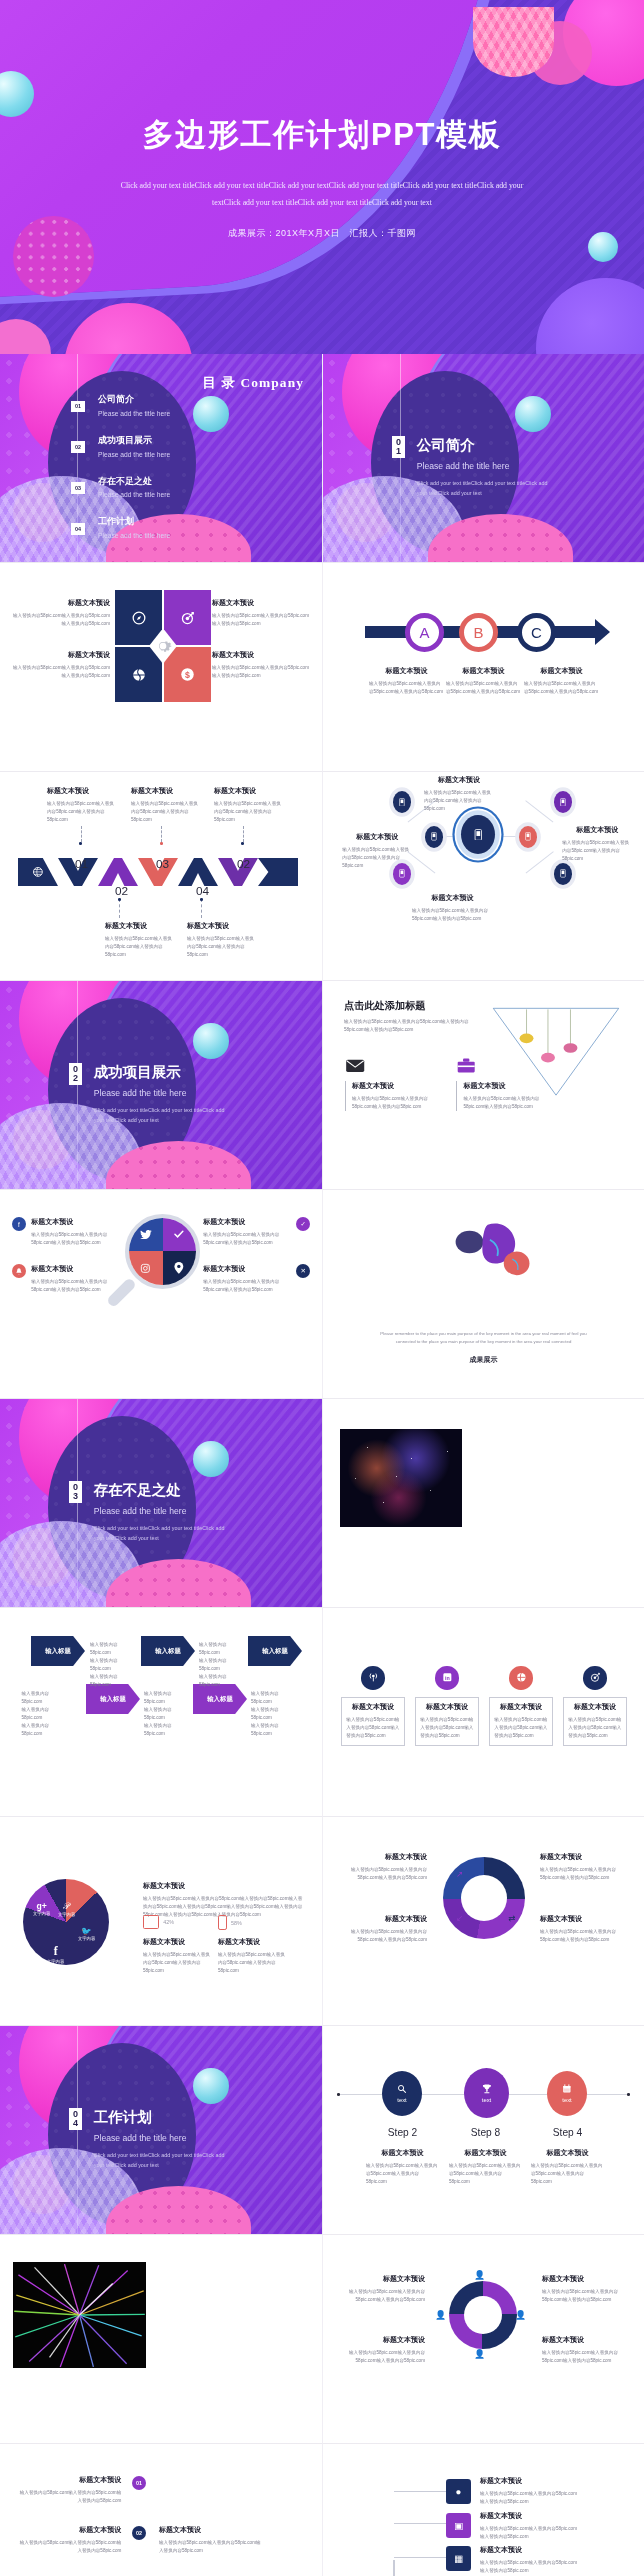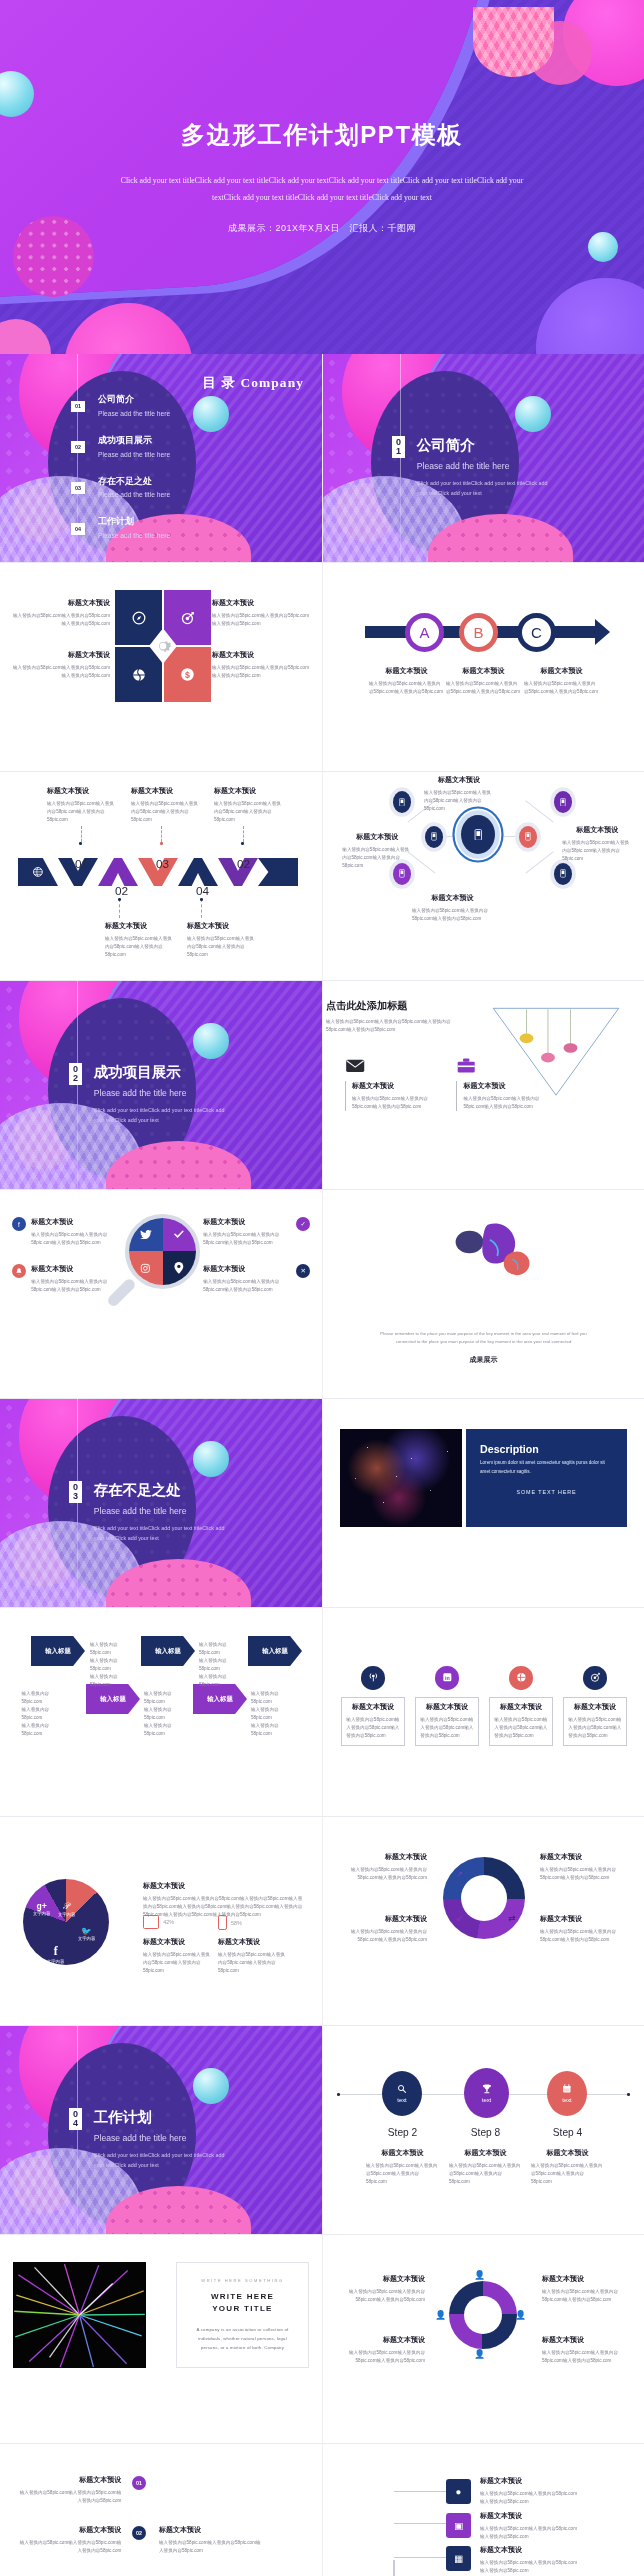--- a/index.html
+++ b/index.html
@@ -116,21 +116,21 @@
     background: radial-gradient(circle at 40% 32%, #a06bff, #7d45f0); }
   .cover-teal-r { position: absolute; right: 4%; bottom: 26%; width: 30px; height: 30px; border-radius: 50%;
     background: radial-gradient(circle at 35% 28%, #eafcff, #84dcee 58%, #4cbcd4); }
 
   .cover-year {
     font-family: "Liberation Serif", "DejaVu Serif", serif;
     font-size: 58px; letter-spacing: 4.3px; line-height: 1;
     color: transparent; -webkit-text-stroke: 1.1px #fff;
     text-shadow: 0 0 0 transparent; margin-bottom: 14px;
   }
-  .cover-title { font-size: 24px; font-weight: 700; letter-spacing: 1.6px; margin-bottom: 22.5px; }
+  .cover-title { font-size: 31px; font-weight: 700; letter-spacing: 1.6px; margin-bottom: 22.5px; }
   .cover-sub { font-size: 7.8px; line-height: 2.1; max-width: 419px; color: #f2e9ff;
                font-family: "Liberation Serif", serif; }
   .cover-meta { margin-top: 16px; font-size: 9px; letter-spacing: 0.5px; color: #f3ebff; }
 
   
   .toc-head { position: absolute; right: 18px; top: 20.4px; color: #fff; font-size: 13.4px; font-weight: 700;
               letter-spacing: 1.1px; font-family: "Liberation Serif", serif; }
   .toc-list { position: absolute; left: 71px; top: 39px; width: 177px; }
   .toc-row { display: flex; align-items: flex-start; margin-bottom: 17px; }
   .toc-num { width: 14px; height: 11.8px; background: #fff; color: #2a2350; font-size: 5.4px; font-weight: 700;
@@ -589,21 +589,21 @@
         </div>
       <div>
         <div class="sec-t">成功项目展示</div>
         <div class="sec-s">Please add the title here</div>
         <div class="sec-b">Click add your text titleClick add your text titleClick add your textClick add your text</div>
       </div>
     </div>
   </div>
 
   <div class="slide half r">
-    <div style="position:absolute;left:3px;top:18px;width:134px;">
+    <div style="position:absolute;left:21px;top:18px;width:134px;">
       <div style="font-size:10.2px;font-weight:700;color:#1c1c28;margin-bottom:5.4px;">点击此处添加标题</div>
       <div class="h-b">输入替换内容58pic.com输入替换内容58pic.com输入替换内容58pic.com输入替换内容58pic.com</div>
     </div>
     <div class="tri-frame">
       <svg viewBox="0 0 250 175">
         <polygon points="8,6 242,6 125,168" fill="none" stroke="#4a7fb8" stroke-width="1.2"></polygon>
         <line x1="70" y1="8" x2="70" y2="56" stroke="#93a37d" stroke-width="1.2"></line>
         <line x1="110" y1="8" x2="110" y2="92" stroke="#93a37d" stroke-width="1.2"></line>
         <line x1="152" y1="8" x2="152" y2="74" stroke="#93a37d" stroke-width="1.2"></line>
         <ellipse cx="70" cy="62" rx="13" ry="9" fill="#e8c33b"></ellipse>
@@ -738,25 +738,20 @@
 
   <div class="slide half r">
     <div class="space-img">
       <div class="star" style="left:22%;top:18%;width:1.1px;height:1.1px;"></div>
       <div class="star" style="left:58%;top:30%;width:1.1px;height:1.1px;"></div>
       <div class="star" style="left:74%;top:62%;width:0.8px;height:0.8px;"></div>
       <div class="star" style="left:35%;top:74%;width:1.1px;height:1.1px;"></div>
       <div class="star" style="left:12%;top:50%;width:0.8px;height:0.8px;"></div>
       <div class="star" style="left:88%;top:22%;width:1.1px;height:1.1px;"></div>
       <div class="star" style="left:46%;top:48%;width:1.3px;height:1.3px;"></div>
-    </div>
-    <div class="desc-panel">
-      <div class="desc-h">Description</div>
-      <div class="desc-p">Lorem ipsum dolor sit amet consectetur sagitis purus dolor sit amet consectetur sagitis.</div>
-      <div class="desc-tag">SOME TEXT HERE</div>
     </div>
   </div>
 
   <div class="slide half">
     <div style="position:absolute;left:31px;top:28px;" class="ibanner">
         <span>输入标题</span>
       </div>
     <div style="position:absolute;left:141px;top:28px;" class="ibanner">
         <span>输入标题</span>
       </div>
@@ -1007,28 +1002,20 @@
           <line x1="124" y1="99" x2="88" y2="196" stroke="#c23df0"></line>
           <line x1="124" y1="99" x2="30" y2="186" stroke="#b04ef0"></line>
           <line x1="124" y1="99" x2="4" y2="140" stroke="#3ee5a4"></line>
           <line x1="124" y1="99" x2="2" y2="92" stroke="#8ce84b"></line>
           <line x1="124" y1="99" x2="6" y2="62" stroke="#e5d23c"></line>
           <line x1="124" y1="99" x2="68" y2="178" stroke="#e8e8e8"></line>
           <line x1="124" y1="99" x2="186" y2="40" stroke="#ffffff"></line>
         </g>
       </svg>
     </div>
-    <div class="wcard">
-      <div class="wk">WRITE HERE SOMETHING</div>
-      <div class="wt">
-        <div>WRITE HERE</div>
-          <div>YOUR TITLE</div>
-        </div>
-      <div class="wp">A company is an association or collection of individuals, whether natural persons, legal persons, or a mixture of both. Company</div>
-    </div>
   </div>
 
   <div class="slide half r">
     <div class="pdonut"></div>
     <div style="position:absolute;left:151px;top:35px;color:#8b35c4;font-size:9px;">👤</div>
     <div style="position:absolute;left:151px;top:114px;color:#1b2e63;font-size:9px;">👤</div>
     <div style="position:absolute;left:112px;top:75px;color:#8b35c4;font-size:9px;">👤</div>
     <div style="position:absolute;left:192px;top:75px;color:#1b2e63;font-size:9px;">👤</div>
 
     <div style="position:absolute;left:13px;top:39px;width:89px;" class="rgt">

